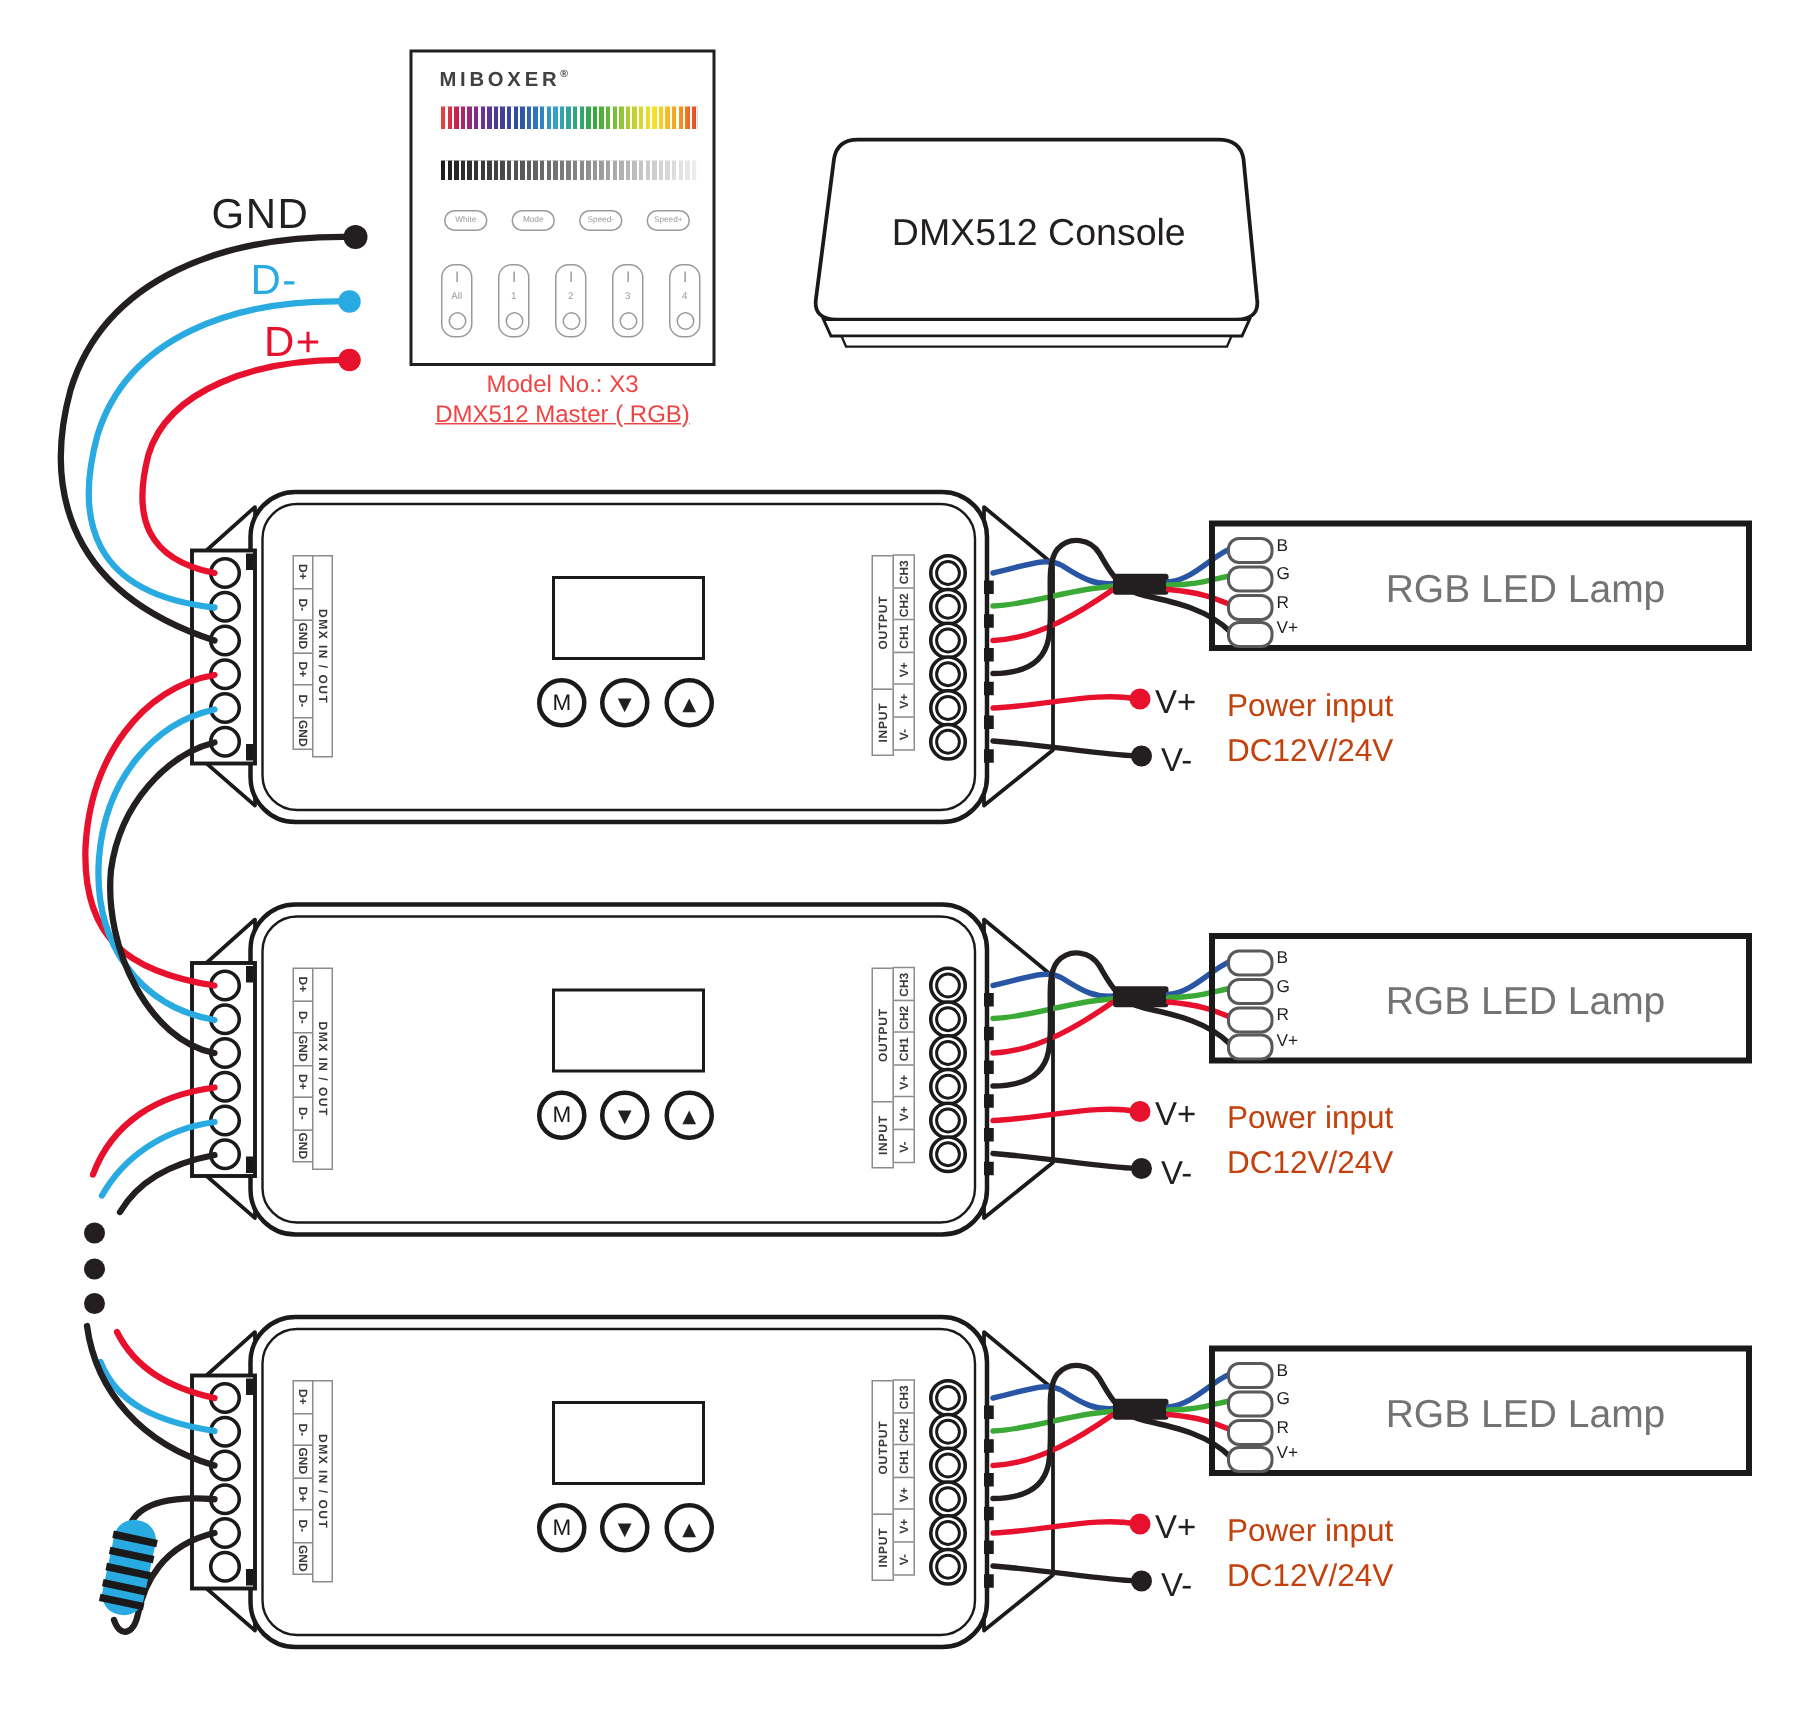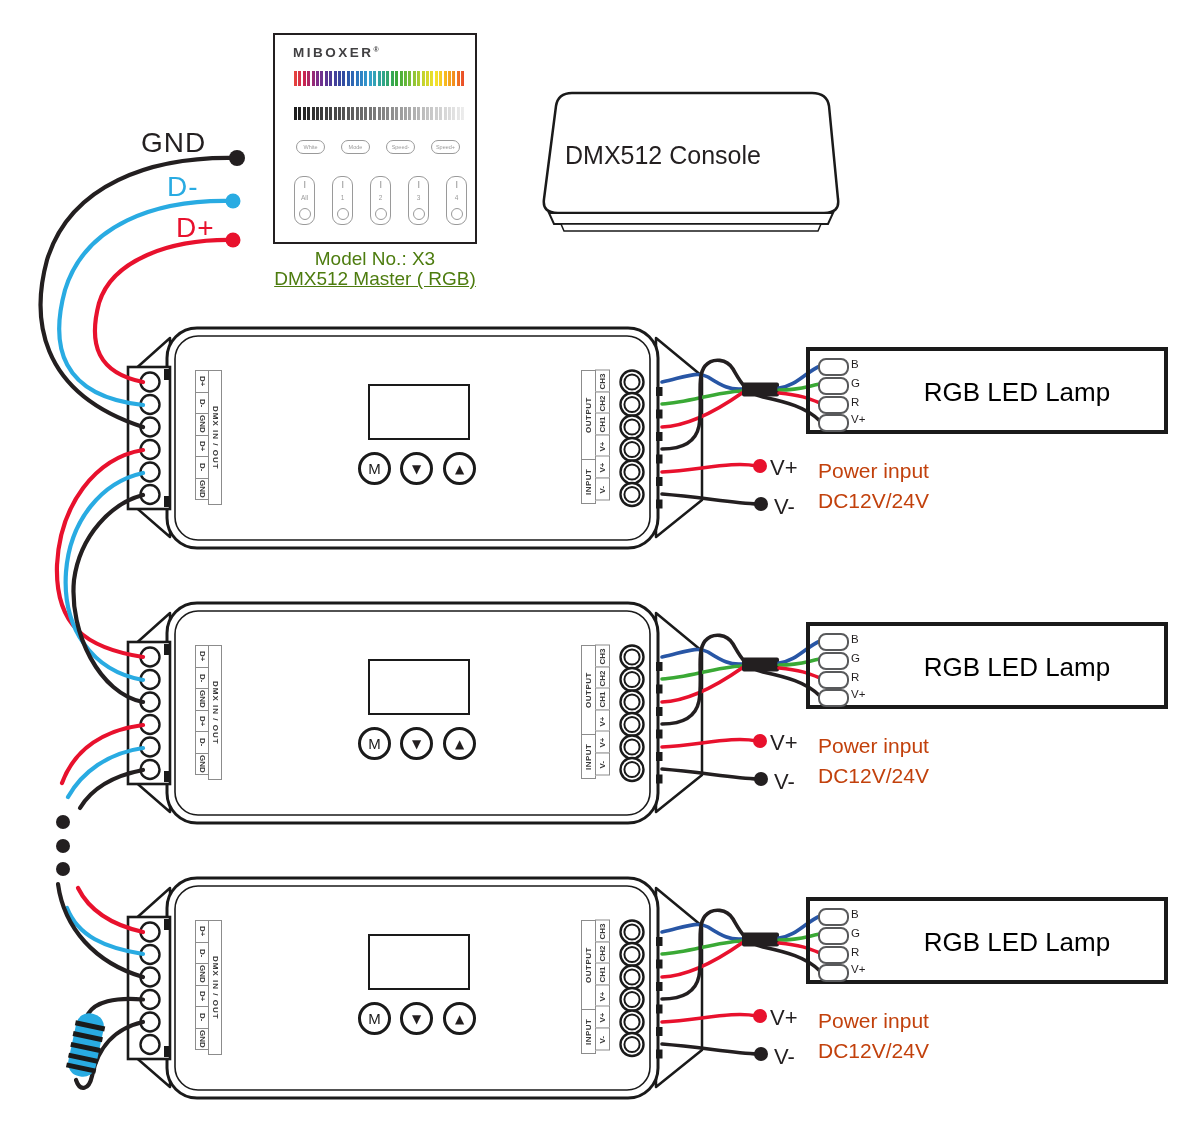--- a/index.html
+++ b/index.html
@@ -42,33 +42,33 @@
         font-family:"Liberation Sans",sans-serif;font-size:15px;color:#1a1a1a;cursor:pointer;}
   .cbtn .tri{font-family:"DejaVu Sans",sans-serif;font-size:12px;color:#231f20;}
   .b1{left:358px;} .b2{left:400px;} .b3{left:443px;}
   
   .lamp{position:absolute;left:806px;top:347px;width:362px;height:87px;border:4px solid #1a1a1a;
         box-sizing:border-box;background:transparent;}
   .pill{position:absolute;width:27px;height:14px;border:2.2px solid #58595b;border-radius:8px;background:#fff;}
   .p0{left:8px;top:7px;} .p1{left:8px;top:26px;} .p2{left:8px;top:45px;} .p3{left:8px;top:63px;}
   .pinlab{position:absolute;left:41px;font-size:11.5px;color:#231f20;}
   .pl0{top:7px;} .pl1{top:26px;} .pl2{top:45px;} .pl3{top:62px;}
-  .lamp-title{position:absolute;left:64px;top:26px;width:286px;text-align:center;font-size:26px;color:#000000;}
+  .lamp-title{position:absolute;left:64px;top:26px;width:286px;text-align:center;font-size:26px;color:#737373;}
   
   .ptxt{position:absolute;font-size:22px;color:#231f20;}
   .pv1{left:770px;top:455px;} .pv2{left:774px;top:494px;}
   .pline{position:absolute;font-size:21px;color:#c2410c;}
   .pl-1{left:818px;top:459px;} .pl-2{left:818px;top:489px;}
   
   .buslab{position:absolute;font-size:28px;letter-spacing:1px;}
   .lab-gnd{left:141px;top:127px;color:#231f20;}
   .lab-dm{left:167px;top:171px;color:var(--wire-lblue);}
   .lab-dp{left:176px;top:212px;color:var(--wire-red);}
   
-  .console-lab{left:565px;top:141px;width:255px;font-size:25px;color:#231f20;}
+  .console-lab{left:565px;top:141px;width:255px;text-align:center;font-size:25px;color:#231f20;}
   
   .panel{left:273px;top:33px;width:204px;height:211px;border:2px solid #231f20;background:#fff;box-sizing:border-box;}
   .brand{position:absolute;left:18px;top:10px;font-size:13.5px;font-weight:bold;letter-spacing:2.5px;color:#414042;}
   .brand sup{font-size:7px;letter-spacing:0;}
   .strip{position:absolute;left:19px;width:171px;}
   .strip::after{content:"";position:absolute;inset:0;
      background:repeating-linear-gradient(90deg,transparent 0 2.9px,#fff 2.9px 4.4px);}
   .rainbow{top:36px;height:15px;background:linear-gradient(90deg,#e8453c 0%,#c9234f 6%,#7b2d8b 14%,#4b3a97 22%,#2e4fa3 30%,#2f7bc0 38%,#35a0d0 44%,#2fa58c 52%,#3aa83a 60%,#7bbf3a 68%,#c8d42e 76%,#f5e32b 83%,#f7b520 89%,#f28a1e 94%,#e8432c 100%);}
   .grayscale{top:72px;height:13px;background:linear-gradient(90deg,#1c1c1c 0%,#4a4a4a 25%,#8a8a8a 55%,#c4c4c4 78%,#eeeeee 100%);}
   .fnbtn{position:absolute;top:105px;width:29px;height:14px;border:1.2px solid #9a9a9a;border-radius:7px;
@@ -76,21 +76,21 @@
          font-family:"Liberation Sans",sans-serif;padding:0;cursor:pointer;}
   .f0{left:21px;} .f1{left:66px;} .f2{left:111px;} .f3{left:156px;}
   .zbtn{position:absolute;top:141px;width:21px;height:49px;border:1.3px solid #9a9a9a;border-radius:9px;
         background:#fff;padding:0;cursor:pointer;}
   .z0{left:19px;} .z1{left:57px;} .z2{left:95px;} .z3{left:133px;} .z4{left:171px;}
   .ztick{position:absolute;left:50%;top:4px;width:1.5px;height:7px;background:#9a9a9a;transform:translateX(-50%);}
   .zlab{position:absolute;left:0;right:0;top:17px;text-align:center;font-size:6.5px;color:#9a9a9a;
         font-family:"Liberation Sans",sans-serif;}
   .zcirc{position:absolute;left:50%;bottom:4px;width:10px;height:10px;border:1.3px solid #9a9a9a;border-radius:50%;
          transform:translateX(-50%);}
-  .caption{left:245px;width:260px;text-align:center;font-size:19px;color:#4d7c0f;}
+  .caption{left:245px;width:260px;text-align:center;font-size:16px;color:#ef4444;}
   .cap1{top:248px;} .cap2{top:268px;text-decoration:underline;}
 </style>
 </head>
 <body>
 
 <div class="canvas">
 
   <svg class="layer" width="1200" height="1143" viewBox="0 0 1200 1143">
     <defs>
 

